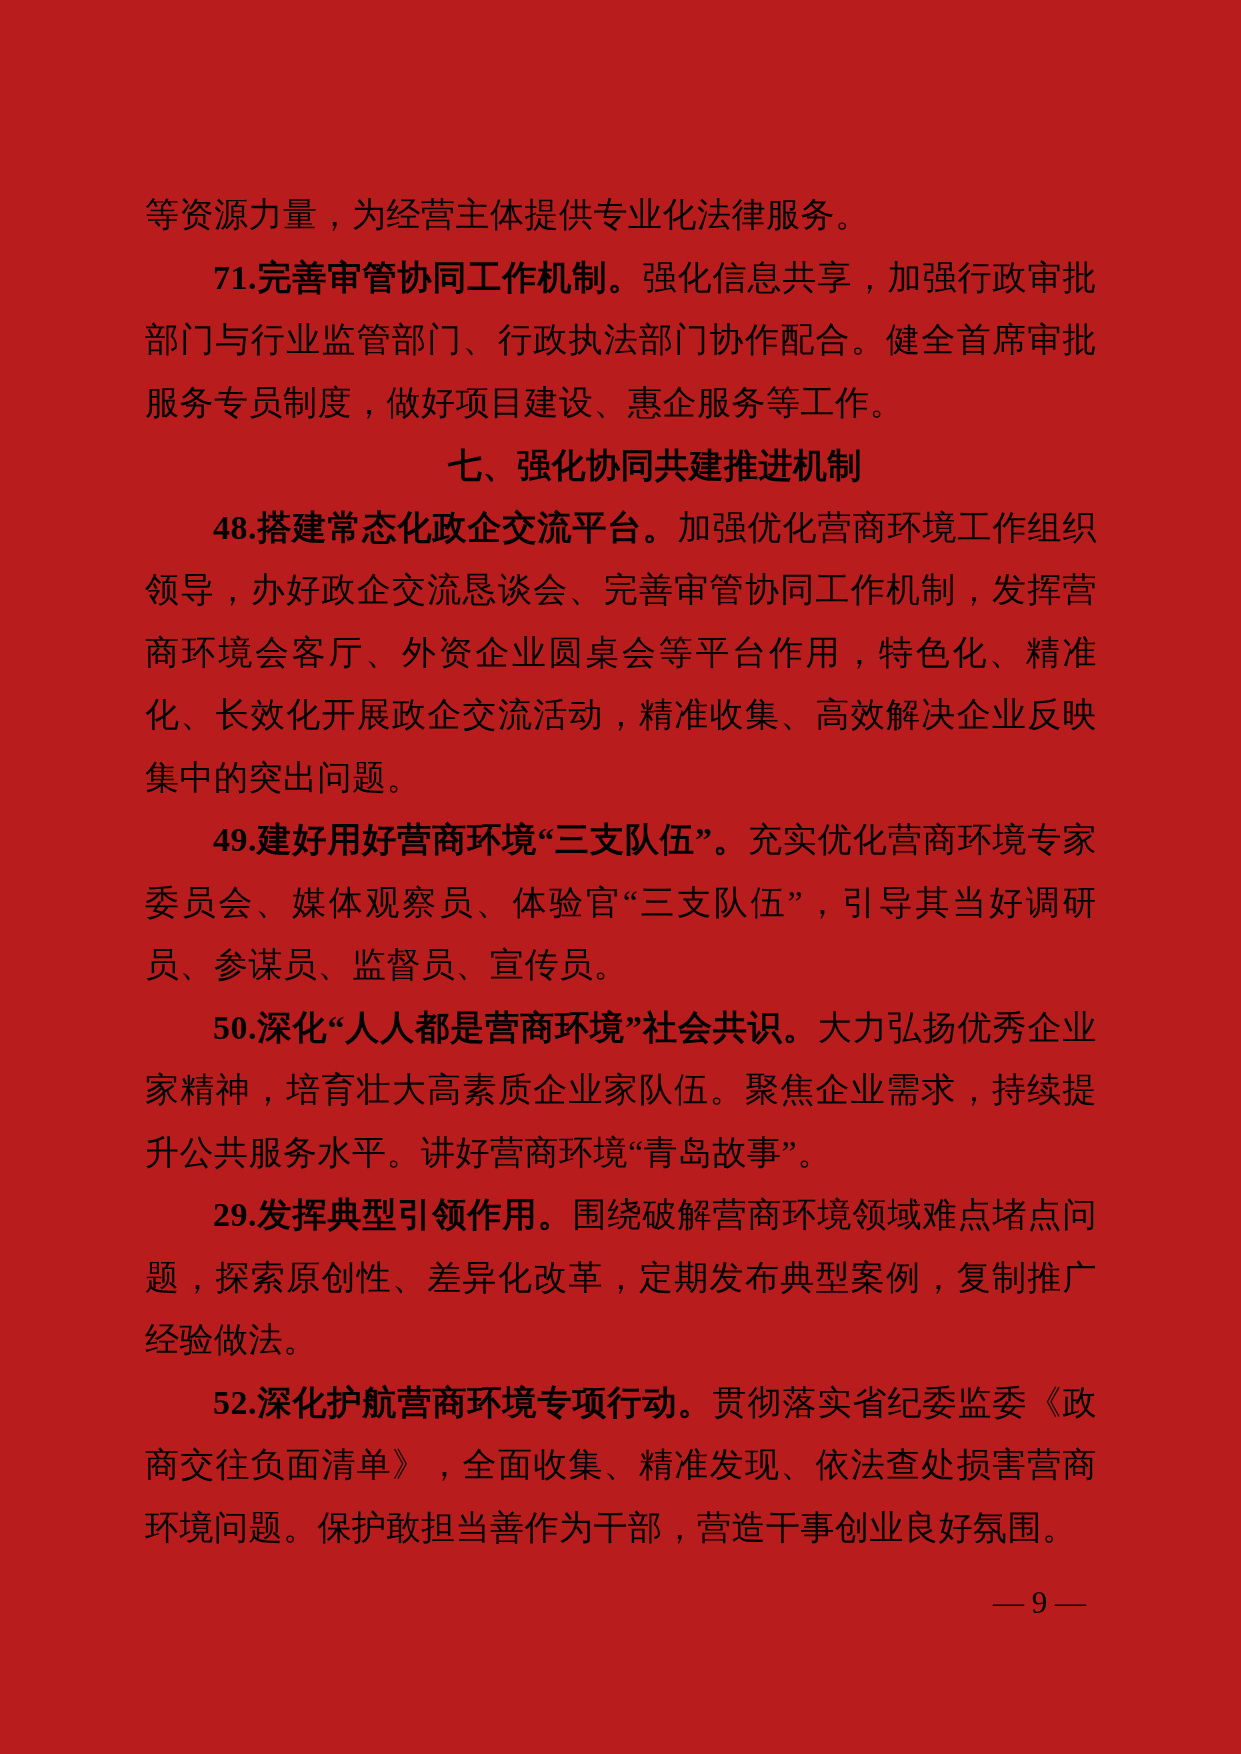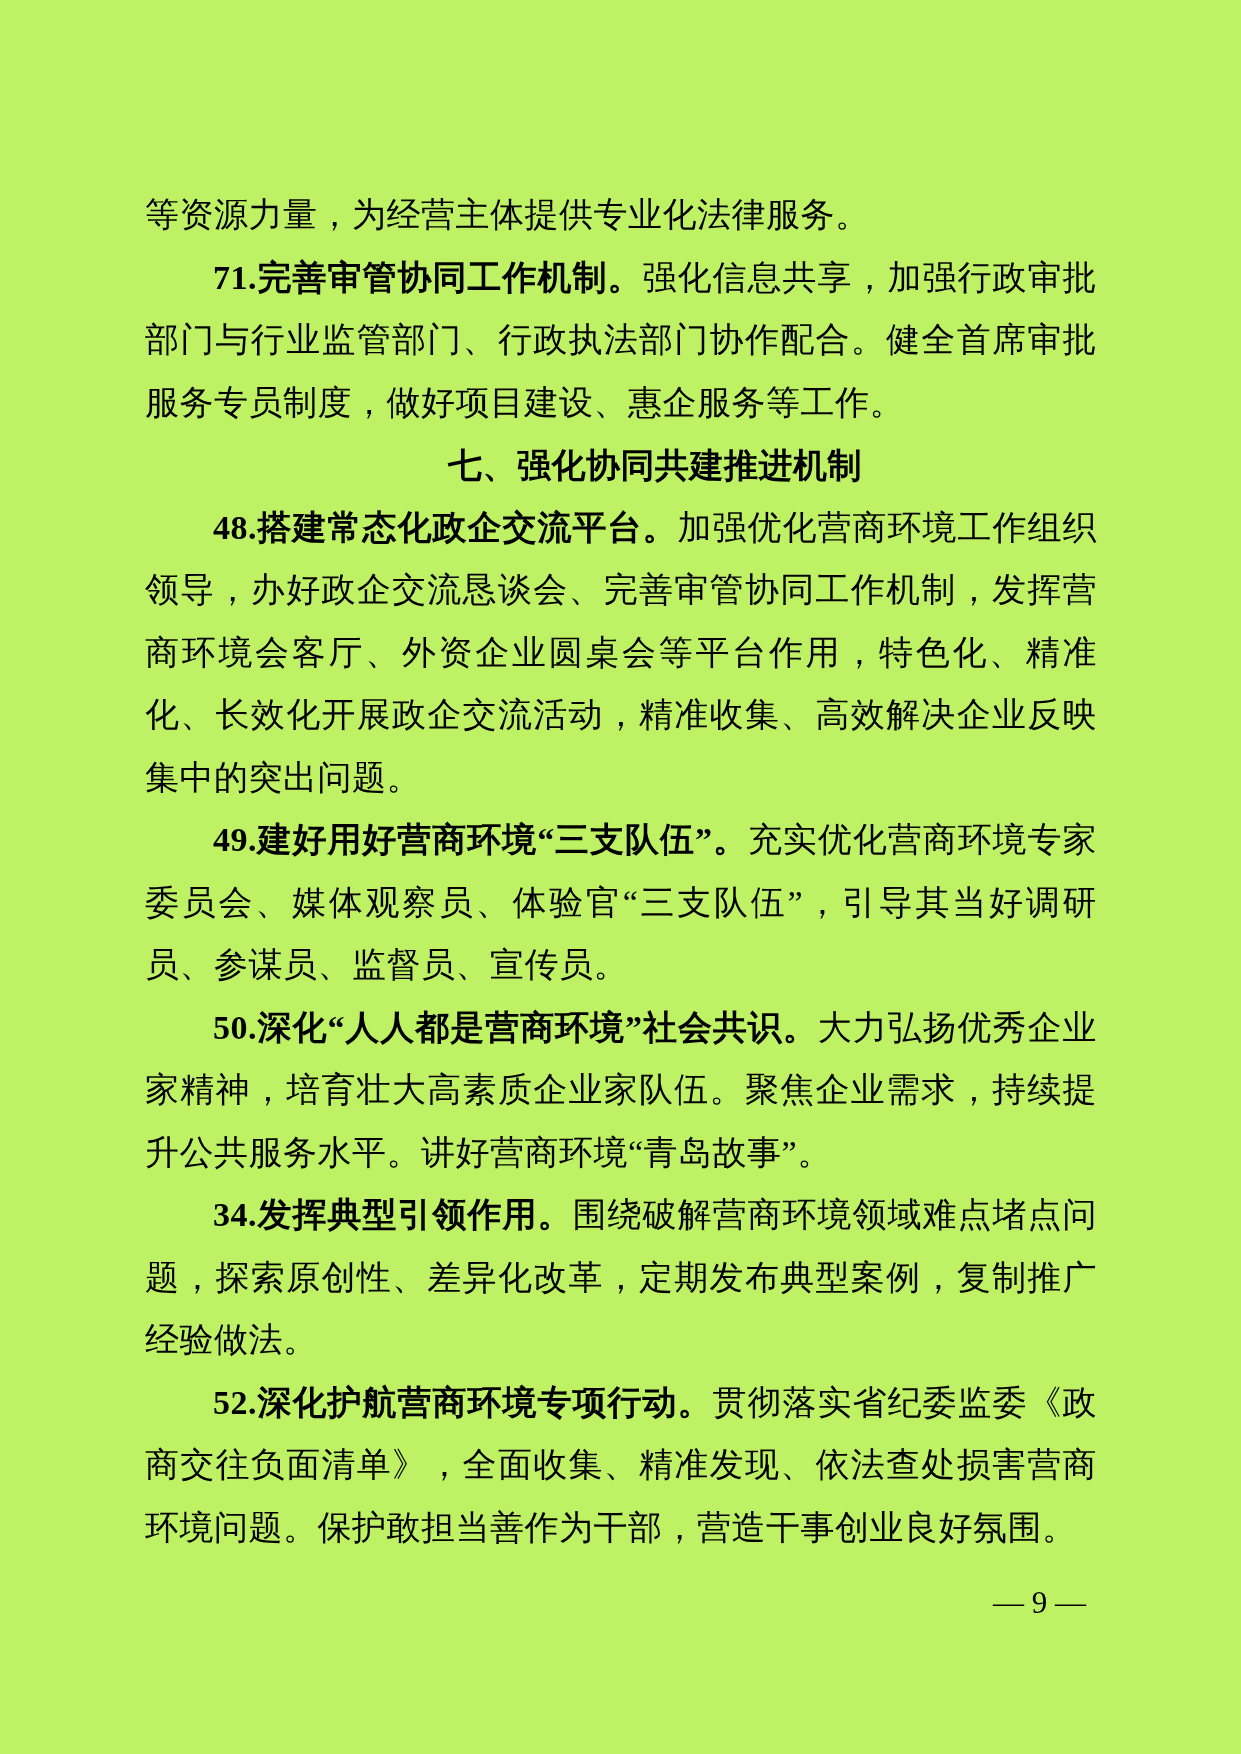--- a/index.html
+++ b/index.html
@@ -4,21 +4,21 @@
 <style>
   html, body {
     margin: 0;
     padding: 0;
     background: #ffffff;
   }
   .page {
     position: relative;
     width: 1241px;
     height: 1754px;
-    background: #bef264;
+    background: #b91c1c;
     overflow: hidden;
     font-family: "Liberation Serif", "DejaVu Serif", serif;
     color: #000000;
   }
   .content {
     position: absolute;
     left: 145px;
     top: 184px;
     width: 952px;
   }
@@ -66,20 +66,20 @@
     <p class="item"><span class="item-lead">71.完善审管协同工作机制。</span><span>强化信息共享，加强行政审批部门与行业监管部门、行政执法部门协作配合。健全首席审批服务专员制度，做好项目建设、惠企服务等工作。</span></p>
 
     <p class="section-heading">七、强化协同共建推进机制</p>
 
     <p class="item"><span class="item-lead">48.搭建常态化政企交流平台。</span><span>加强优化营商环境工作组织领导，办好政企交流恳谈会、完善审管协同工作机制，发挥营商环境会客厅、外资企业圆桌会等平台作用，特色化、精准化、长效化开展政企交流活动，精准收集、高效解决企业反映集中的突出问题。</span></p>
 
     <p class="item"><span class="item-lead">49.建好用好营商环境“三支队伍”。</span><span>充实优化营商环境专家委员会、媒体观察员、体验官“三支队伍”，引导其当好调研员、参谋员、监督员、宣传员。</span></p>
 
     <p class="item"><span class="item-lead">50.深化“人人都是营商环境”社会共识。</span><span>大力弘扬优秀企业家精神，培育壮大高素质企业家队伍。聚焦企业需求，持续提升公共服务水平。讲好营商环境“青岛故事”。</span></p>
 
-    <p class="item"><span class="item-lead">34.发挥典型引领作用。</span><span>围绕破解营商环境领域难点堵点问题，探索原创性、差异化改革，定期发布典型案例，复制推广经验做法。</span></p>
+    <p class="item"><span class="item-lead">29.发挥典型引领作用。</span><span>围绕破解营商环境领域难点堵点问题，探索原创性、差异化改革，定期发布典型案例，复制推广经验做法。</span></p>
 
     <p class="item"><span class="item-lead">52.深化护航营商环境专项行动。</span><span>贯彻落实省纪委监委《政商交往负面清单》，全面收集、精准发现、依法查处损害营商环境问题。保护敢担当善作为干部，营造干事创业良好氛围。</span></p>
 
   </div>
 
   <div class="page-number">— 9 —</div>
 </div>
 
 </body></html>

